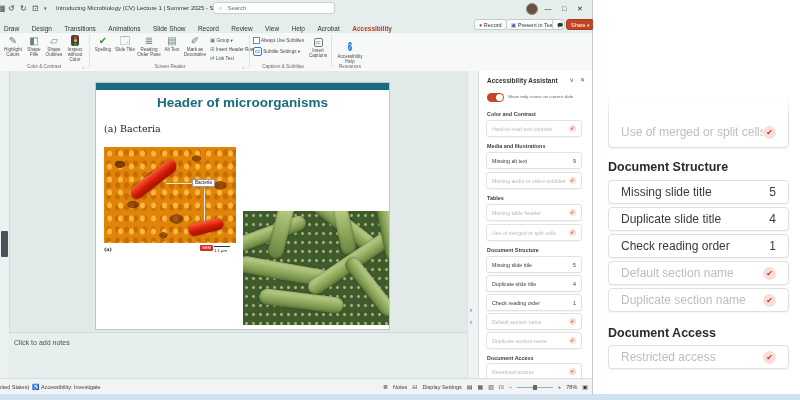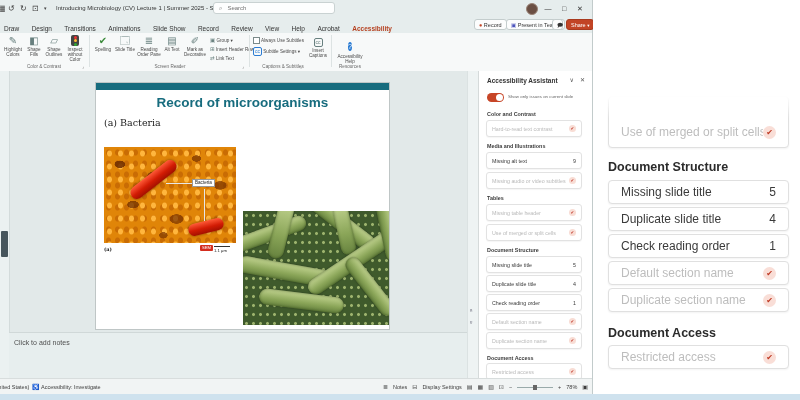--- a/index.html
+++ b/index.html
@@ -36,21 +36,21 @@
   #traffic i{width:3px;height:3px;border-radius:50%;display:block;}
   .cc-ico{display:inline-block;border:1px solid #68807f;border-radius:2px;font-size:5px;color:#68807f;padding:0 1px;line-height:7px;}
   .chk{display:inline-block;width:5px;height:5px;border:1px solid #7a8a8a;background:#fff;vertical-align:middle;}
   #help-ico{width:11px;height:11px;border-radius:50%;background:#2b7cd3;color:#fff;font-size:8px;line-height:11px;margin:0 auto;}
   
   #main{position:absolute;left:0;top:71px;width:592px;height:307px;background:#e2e9e9;}
   #thumbstrip{position:absolute;left:0;top:0;width:9px;height:307px;background:#ebf1f1;border-right:1px solid #d3dbdb;}
   #slide{position:absolute;left:95px;top:11px;width:295px;height:248px;background:#ffffff;border:1px solid #bfc6c6;box-sizing:border-box;}
   #slide-topbar{position:absolute;left:0;top:0;width:100%;height:7px;background:#176c7e;}
   #slide-title{position:absolute;left:0;top:12px;width:100%;text-align:center;font-size:13.5px;font-weight:bold;color:#176c7e;}
-  #slide-bullet{position:absolute;left:8px;top:34px;font-family:"DejaVu Serif",serif;font-size:9.5px;color:#222;}
+  #slide-bullet{position:absolute;left:8px;top:40px;font-family:"DejaVu Serif",serif;font-size:9.5px;color:#222;}
   
   #fig-orange{position:absolute;left:8px;top:64px;width:132px;height:96px;overflow:hidden;
     background-color:#e08508;
     background-image:
       radial-gradient(10px 7px at 12% 18%, rgba(110,45,0,.85) 0 50%, transparent 55%),
       radial-gradient(13px 8px at 38% 30%, rgba(130,55,0,.75) 0 50%, transparent 55%),
       radial-gradient(9px 6px at 70% 12%, rgba(120,50,0,.7) 0 50%, transparent 55%),
       radial-gradient(12px 8px at 88% 40%, rgba(120,50,0,.7) 0 50%, transparent 55%),
       radial-gradient(11px 7px at 22% 60%, rgba(110,45,0,.75) 0 50%, transparent 55%),
       radial-gradient(13px 9px at 55% 75%, rgba(120,50,0,.7) 0 50%, transparent 55%),
@@ -242,21 +242,21 @@
       <span class="grp-label" style="left:335px;width:30px;">Resources</span>
     </div>
 
     <div id="main">
       <div id="thumbstrip">
         <div class="abs" style="left:1px;top:160px;width:7px;height:26px;background:#46555c;border-radius:1px;"></div>
       </div>
 
       <div id="slide">
         <div id="slide-topbar"></div>
-        <div id="slide-title">Record of microorganisms</div>
+        <div id="slide-title">Header of microorganisms</div>
         <div id="slide-bullet">(a) Bacteria</div>
 
         <div id="fig-orange">
           <div class="redrod" style="left:22px;top:26px;width:55px;height:13px;transform:rotate(-38deg);"></div>
           <div class="redrod" style="left:84px;top:74px;width:36px;height:12px;transform:rotate(-14deg);"></div>
           <div class="leader" style="left:62px;top:36px;width:28px;height:1px;"></div>
           <div class="leader" style="left:100px;top:42px;width:1px;height:32px;"></div>
           <div id="fig-label" style="left:88px;top:32px;">Bacteria</div>
         </div>
 

